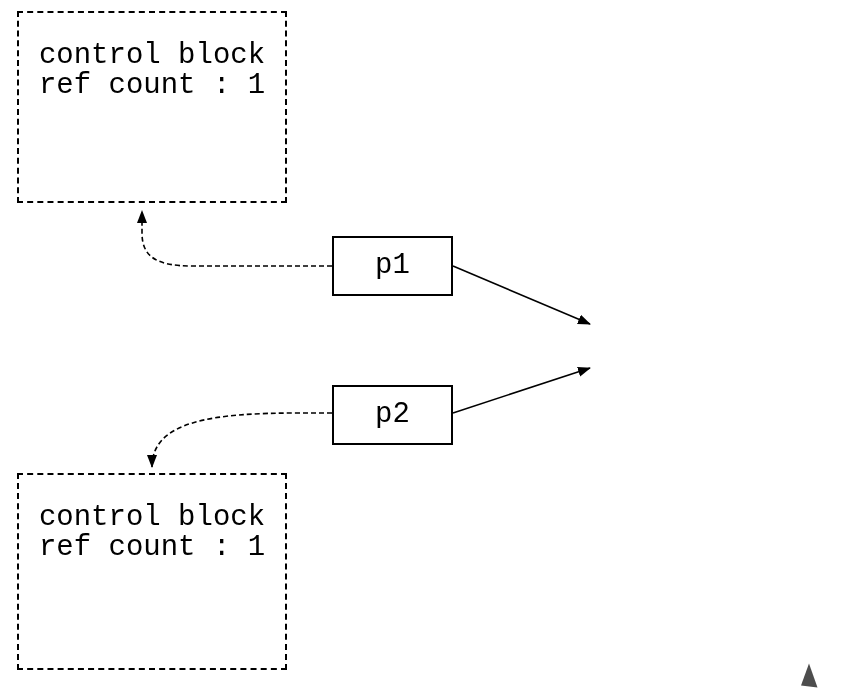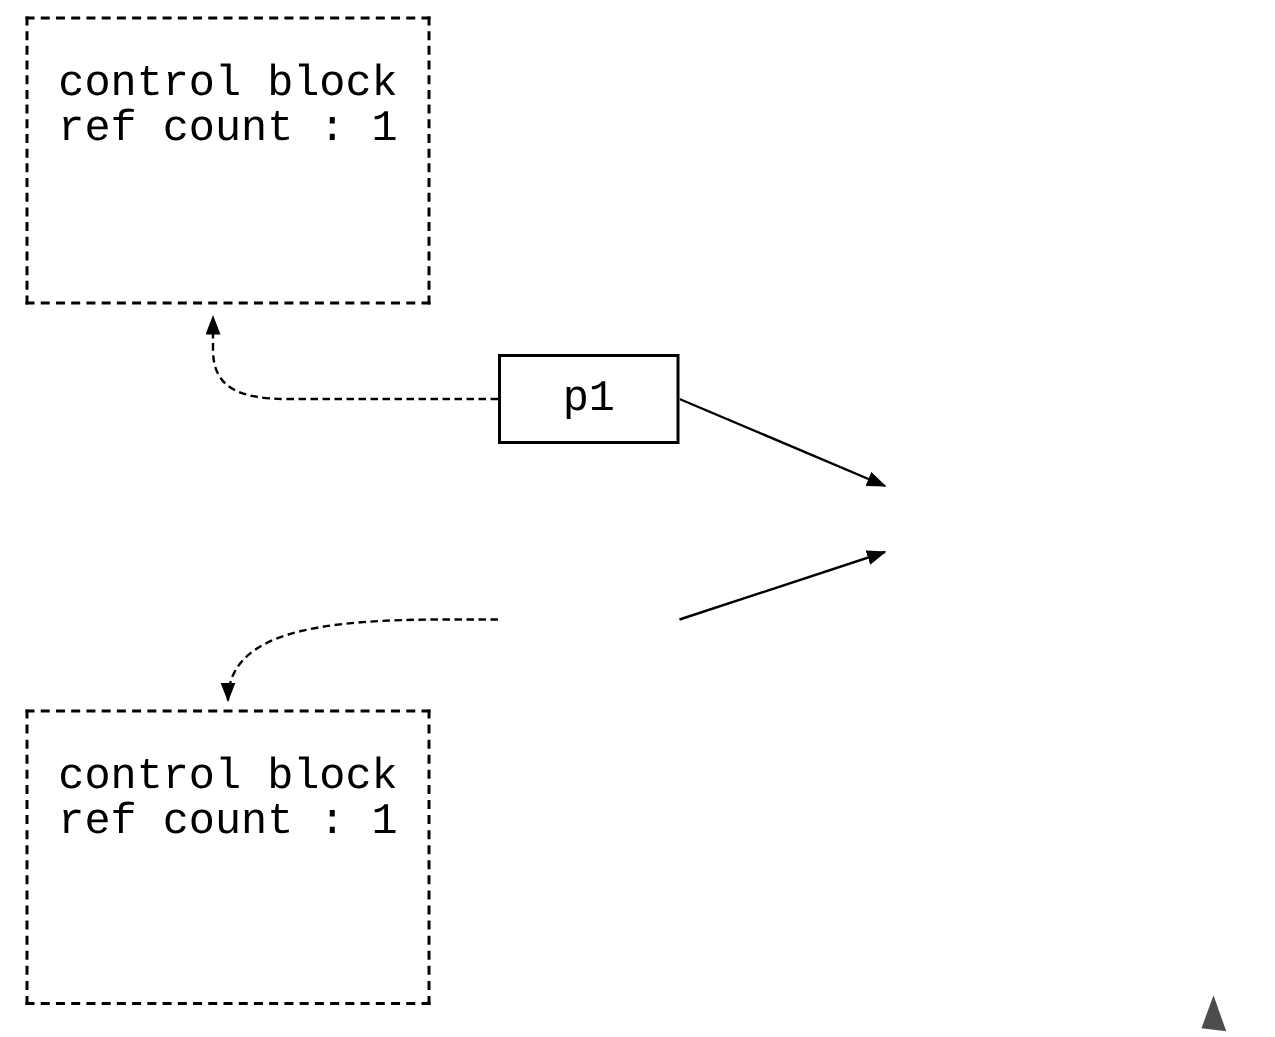--- a/index.html
+++ b/index.html
@@ -83,20 +83,23 @@
 
   <div class="node dashed" id="cb-top">
     <span class="node-line">control block</span>
     <span class="node-line">ref count : 1</span>
   </div>
 
   <div class="node solid" id="p1-box">
     <span class="node-line">p1</span>
   </div>
 
+  <div class="node solid" id="p2-box">
+    <span class="node-line">p2</span>
+  </div>
 
 
   <div class="node dashed" id="cb-bottom">
     <span class="node-line">control block</span>
     <span class="node-line">ref count : 1</span>
   </div>
 
 </div>
 
 </body></html>

